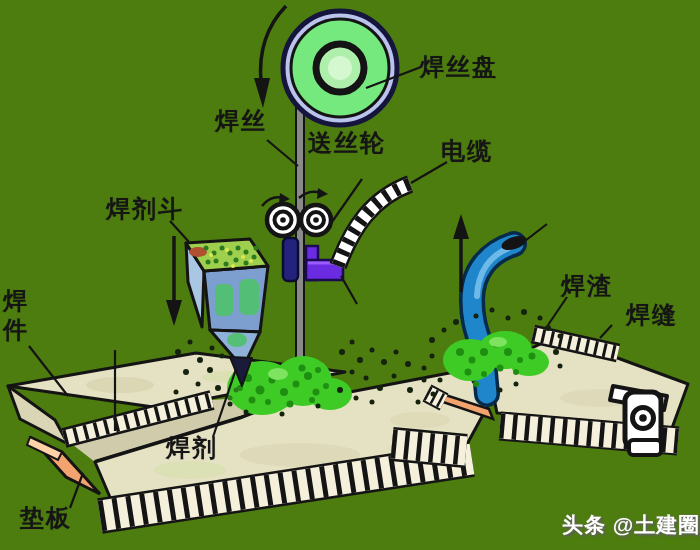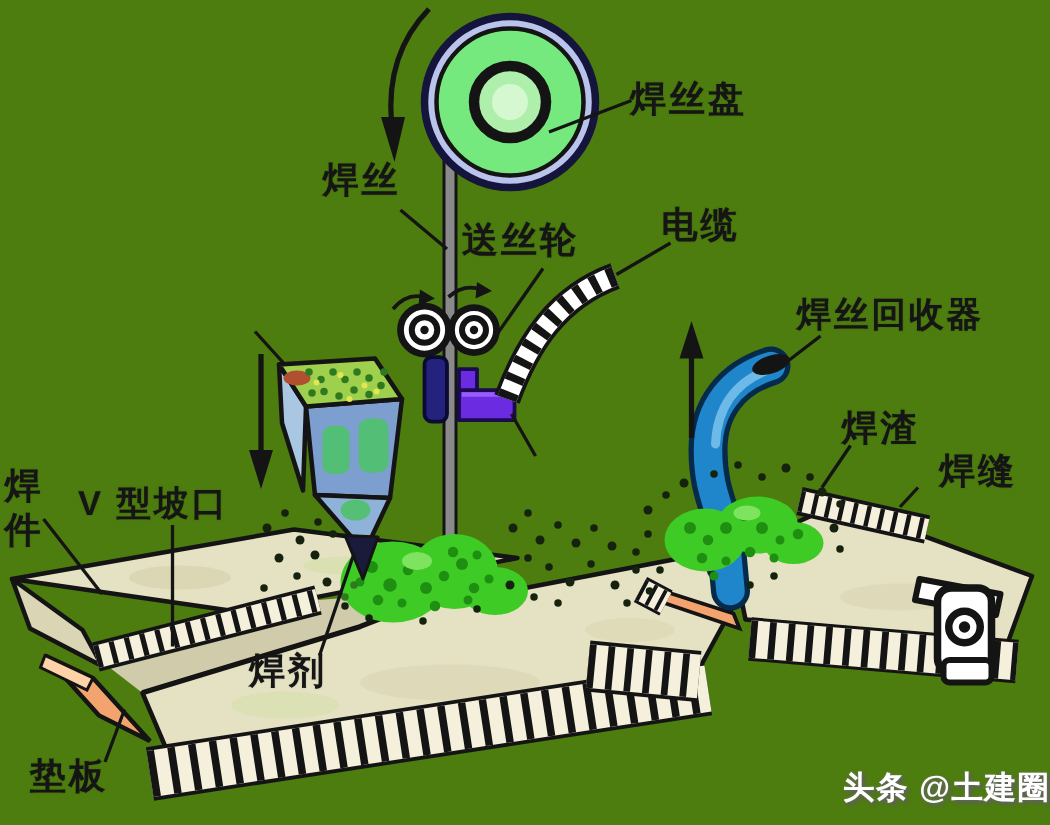--- a/index.html
+++ b/index.html
@@ -9,21 +9,21 @@
     font-family:"Liberation Sans","DejaVu Sans",sans-serif;
   }
   .stage svg{position:absolute;left:0;top:0;}
   .lbl{
     position:absolute;
     font-size:24px;font-weight:700;color:#151515;
     letter-spacing:2px;line-height:1.1;white-space:nowrap;
     text-shadow:0 0 1px rgba(0,0,0,.25);
   }
   .lbl.small{font-size:23px;}
-  .lbl.vertical{white-space:normal;width:28px;word-break:break-all;line-height:1.22;margin-top:24px;}
+  .lbl.vertical{white-space:normal;width:28px;word-break:break-all;line-height:1.22;}
   .watermark{
     position:absolute;font-size:21px;font-weight:800;color:#ffffff;
     letter-spacing:1px;white-space:nowrap;
     text-shadow:2px 2px 2px rgba(95,95,95,.95),0 0 2px rgba(120,120,120,.8);
   }
 </style>
 </head>
 <body>
 
 <div class="stage">
@@ -306,25 +306,24 @@
     <line x1="612" y1="325" x2="600" y2="338"></line>
     <line x1="29" y1="346" x2="68" y2="396"></line>
     <line x1="115" y1="350" x2="115" y2="431"></line>
     <line x1="213" y1="437" x2="236" y2="369"></line>
     <line x1="70" y1="508" x2="83" y2="473"></line>
   </g>
 </svg>
 
 <div class="lbl" style="left:420px;top:54px">焊丝盘</div>
 <div class="lbl" style="left:215px;top:108px">焊丝</div>
-<div class="lbl" style="left:308px;top:148px">送丝轮</div>
+<div class="lbl" style="left:308px;top:130px">送丝轮</div>
 <div class="lbl" style="left:441px;top:138px">电缆</div>
-<div class="lbl small" style="left:531px;top:197px">焊丝回收器</div>
+<div class="lbl" style="left:106px;top:196px">焊剂斗</div>
 <div class="lbl" style="left:561px;top:273px">焊渣</div>
 <div class="lbl" style="left:626px;top:302px">焊缝</div>
 <div class="lbl vertical" style="left:3px;top:286px">焊件</div>
-<div class="lbl small" style="left:52px;top:323px">V 型坡口</div>
 <div class="lbl" style="left:166px;top:435px">焊剂</div>
 <div class="lbl" style="left:20px;top:505px">垫板</div>
 
 <div class="watermark" style="left:562px;top:511px">头条 @土建圈</div>
 
 </div>
 
 </body></html>

